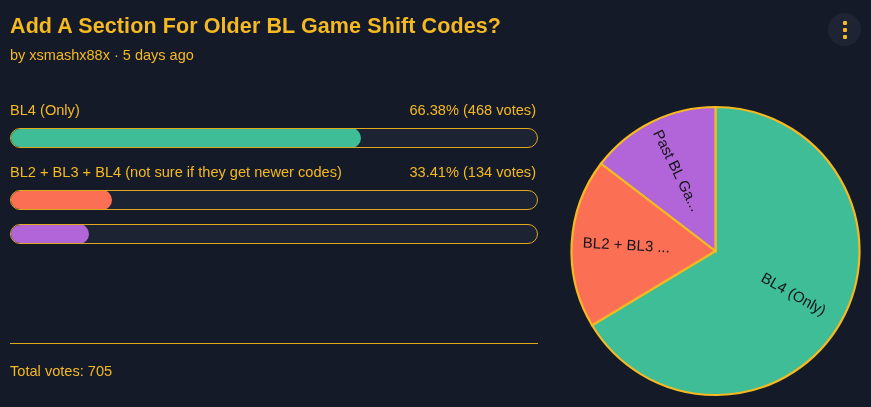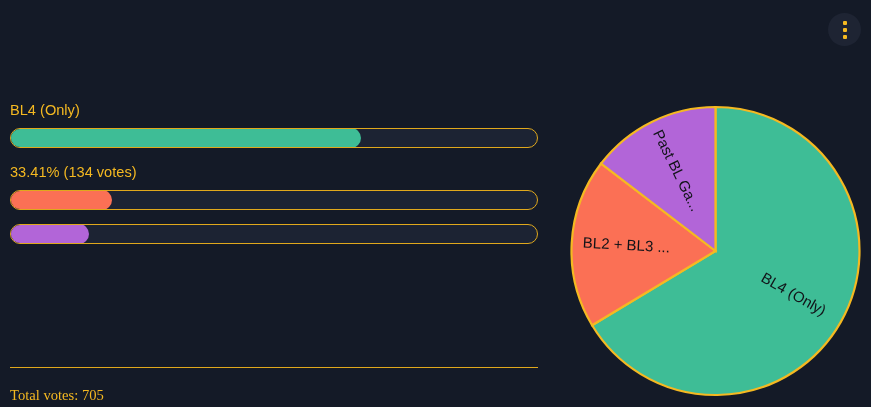--- a/index.html
+++ b/index.html
@@ -109,23 +109,22 @@
     top: -1px;
     bottom: -1px;
     height: 20px;
     border-radius: 10px;
   }
 
   
   #poll-footer {
     position: absolute;
     left: 10px;
-    top: 367px;
-    width: 528px;
-    font-family: Liberation Serif, serif;
+    top: 343px;
+    width: 528px;
   }
   #footer-divider {
     height: 0;
     border-top: 1.3px solid #e0a81c;
     width: 528px;
   }
   #total-votes {
     color: #f5b921;
     font-size: 14.6px;
     line-height: 20px;
@@ -145,40 +144,46 @@
     font-family: "Liberation Sans", sans-serif;
     font-size: 15px;
     fill: #111318;
   }
 </style>
 </head>
 <body>
 
 <div id="root">
 
+  <div id="poll-header">
+    <div id="poll-title">Add A Section For Older BL Game Shift Codes?</div>
+    <div id="poll-byline">by xsmashx88x · 5 days ago</div>
+  </div>
 
   <button id="menu-button">
     <span class="dot"></span>
     <span class="dot"></span>
     <span class="dot"></span>
   </button>
 
   <div id="options-panel">
 
     <div class="option-row">
       <div class="option-head">
         <span class="option-label">BL4 (Only)</span>
+        <span class="option-stat">66.38% (468 votes)</span>
       </div>
       <div class="bar-track">
         <div class="bar-fill" style="width: calc(66.38% + 2px); background: rgb(62, 189, 150);"></div>
       </div>
     </div>
 
     <div class="option-row">
       <div class="option-head">
+        <span class="option-label">BL2 + BL3 + BL4 (not sure if they get newer codes)</span>
         <span class="option-stat">33.41% (134 votes)</span>
       </div>
       <div class="bar-track">
         <div class="bar-fill" style="width: calc(19.01% + 2px); background: rgb(251, 112, 85);"></div>
       </div>
     </div>
 
     <div class="option-row">
       <div class="bar-track">
         <div class="bar-fill" style="width: calc(14.61% + 2px); background: rgb(178, 101, 216);"></div>

